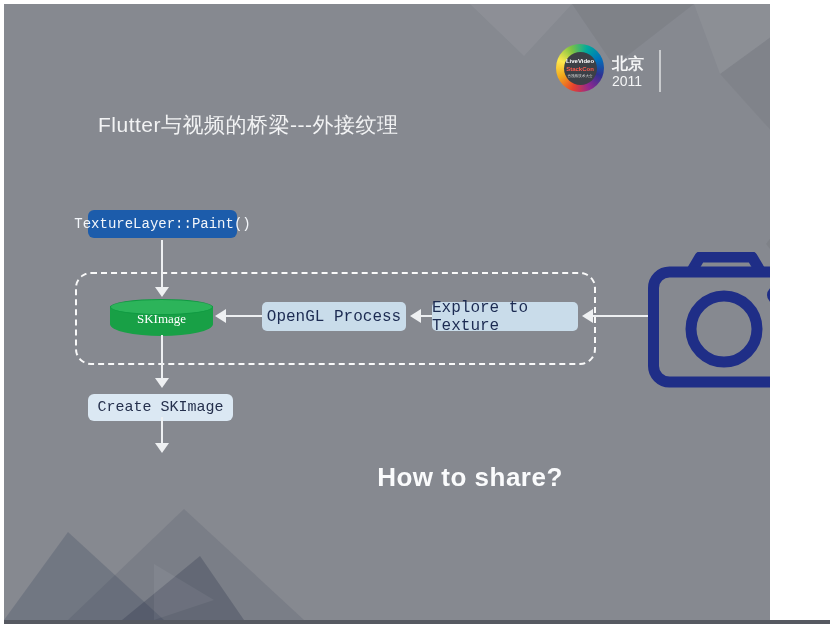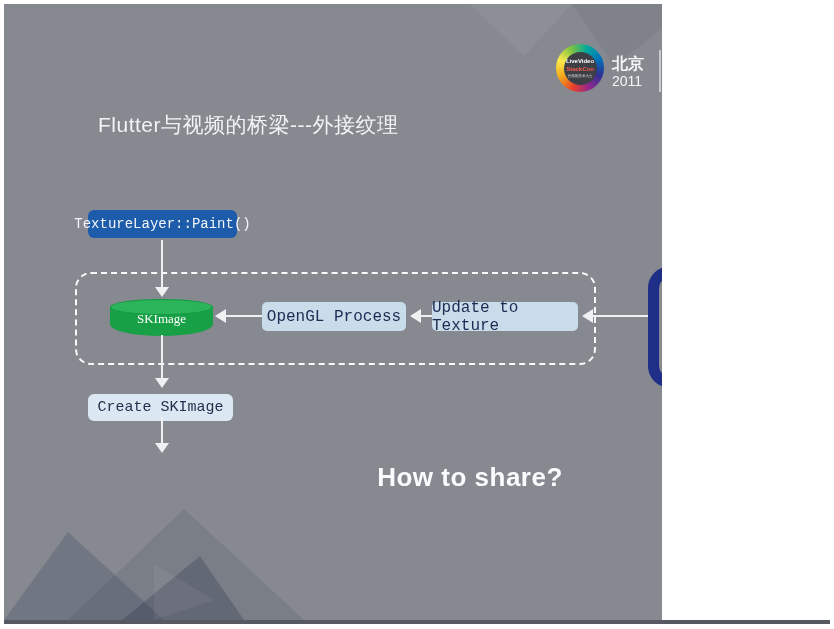--- a/index.html
+++ b/index.html
@@ -1,17 +1,17 @@
 <!DOCTYPE html>
 <html><head>
 <meta charset="utf-8">
 <style>
   html,body{margin:0;padding:0;background:#ffffff;width:834px;height:629px;overflow:hidden;}
   .frame{position:relative;width:834px;height:629px;background:#ffffff;font-family:"Liberation Sans",sans-serif;}
-  .slide{position:absolute;left:4px;top:4px;width:658px;height:616px;background:#868990;overflow:hidden;}
+  .slide{position:absolute;left:4px;top:4px;width:766px;height:616px;background:#868990;overflow:hidden;}
   .slide-bottom-shadow{position:absolute;left:4px;top:620px;width:826px;height:4px;background:#565961;}
   .bg-polys{position:absolute;left:0;top:0;width:826px;height:616px;pointer-events:none;}
 
   
   .logo-ring{position:absolute;left:552px;top:40px;width:48px;height:48px;border-radius:50%;
     background:conic-gradient(from 200deg,#e8412c,#f2a71b,#ffe94d,#7dc242,#00a99d,#0072bc,#2e3192,#92278f,#e8412c);
     display:flex;align-items:center;justify-content:center;}
   .logo-inner{width:33px;height:33px;border-radius:50%;background:#3c4046;color:#fff;
     display:flex;flex-direction:column;align-items:center;justify-content:center;line-height:1.25;text-align:center;}
   .logo-inner .l1,.logo-inner .l2{font-size:6px;font-weight:bold;}
@@ -101,21 +101,21 @@
 
     <div class="node blue-node n-paint">TextureLayer::Paint()</div>
 
     <div class="cylinder">
       <div class="cyl-body"></div>
       <div class="cyl-top"></div>
       <div class="cyl-label">SKImage</div>
     </div>
 
     <div class="node light-node n-opengl">OpenGL Process</div>
-    <div class="node light-node n-update">Update to Texture</div>
+    <div class="node light-node n-update">Explore to Texture</div>
     <div class="node pale-node n-create">Create SKImage</div>
 
     <div class="a-line" style="left:157px;top:236px;width:2px;height:48px;"></div>
     <div class="a-head-down" style="left:151px;top:283px;"></div>
 
     <div class="a-line" style="left:157px;top:331px;width:2px;height:46px;"></div>
     <div class="a-head-down" style="left:151px;top:374px;"></div>
 
     <div class="a-line" style="left:157px;top:413px;width:2px;height:28px;"></div>
     <div class="a-head-down" style="left:151px;top:439px;"></div>

